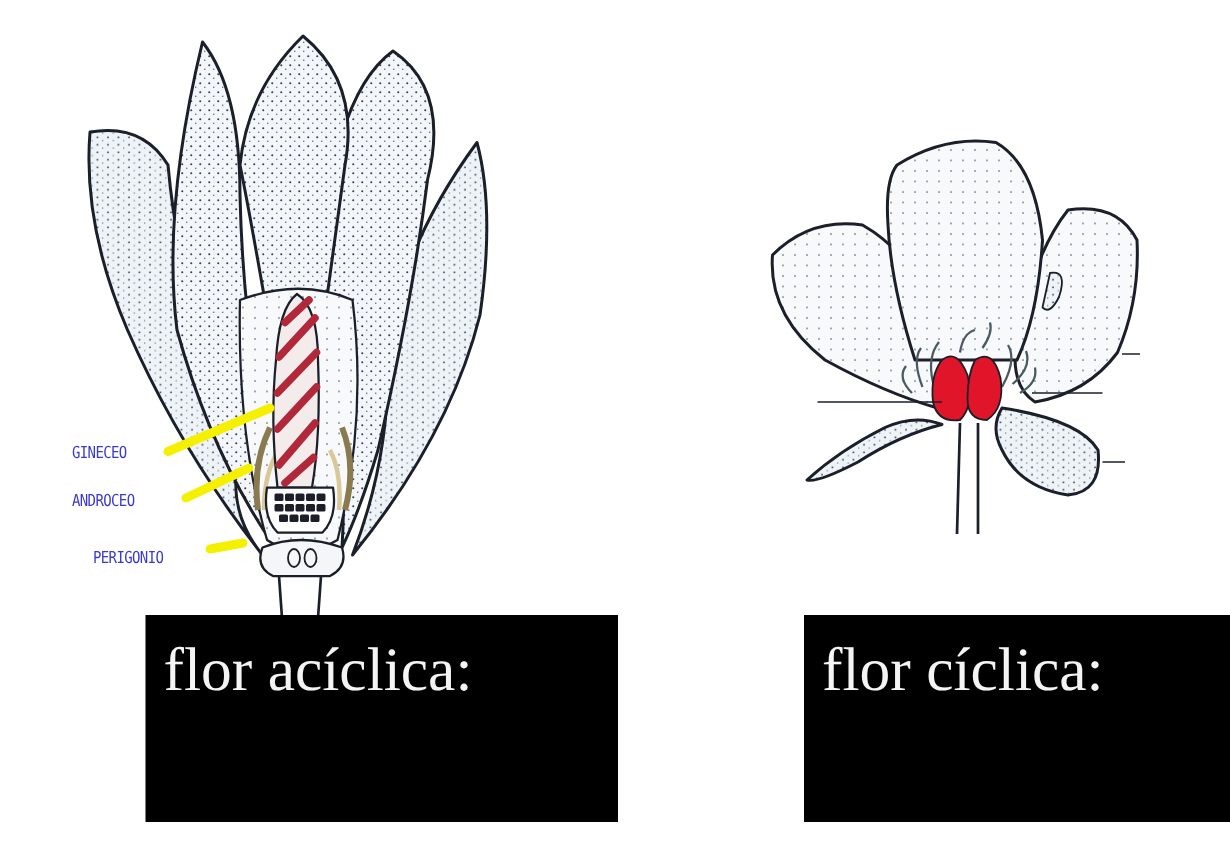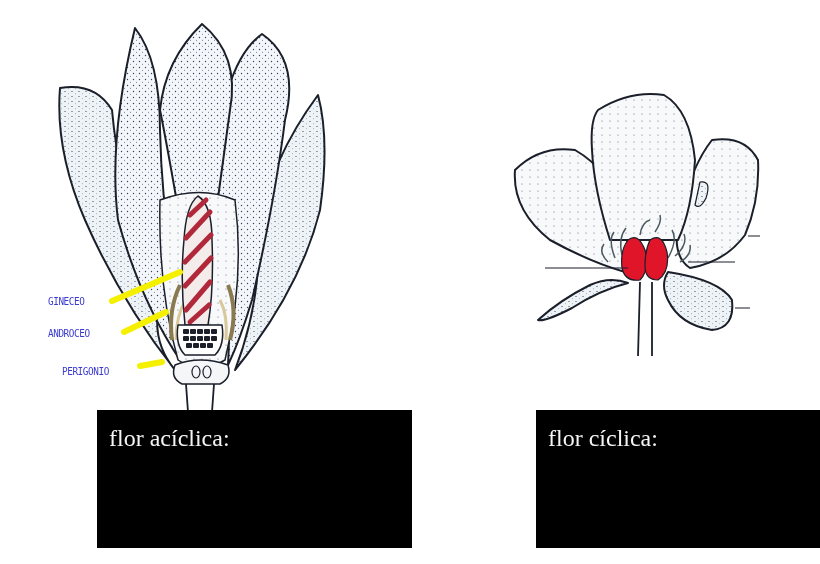--- a/index.html
+++ b/index.html
@@ -1,18 +1,18 @@
 <!DOCTYPE html>
 <html><head>
 <meta charset="utf-8">
 <style>
   html,body{margin:0;padding:0;background:#ffffff;}
   body{width:820px;height:564px;position:relative;overflow:hidden;font-family:"Liberation Serif",serif;}
   svg{position:absolute;left:0;top:0;}
-  .caption-box{position:absolute;background:#000;color:#f4f4f4;font-family:"Liberation Serif","DejaVu Serif",serif;font-size:24px;line-height:1;box-sizing:border-box;}
+  .caption-box{position:absolute;background:#000;color:#f4f4f4;font-family:"Liberation Serif","DejaVu Serif",serif;font-size:41px;line-height:1;box-sizing:border-box;}
   .caption-box .l1{position:absolute;left:12px;top:16px;white-space:nowrap;}
   .caption-box .l2{position:absolute;left:12px;top:90px;white-space:nowrap;}
   .label{position:absolute;font-family:"DejaVu Sans Mono","Liberation Mono",monospace;font-size:11px;color:#3a3ad0;letter-spacing:-0.5px;transform:scaleX(0.85);transform-origin:left center;white-space:nowrap;}
 </style>
 </head>
 <body>
 
 <svg width="820" height="564" viewBox="0 0 820 564">
   <defs>
     <pattern id="stipple" width="6" height="6" patternUnits="userSpaceOnUse">

